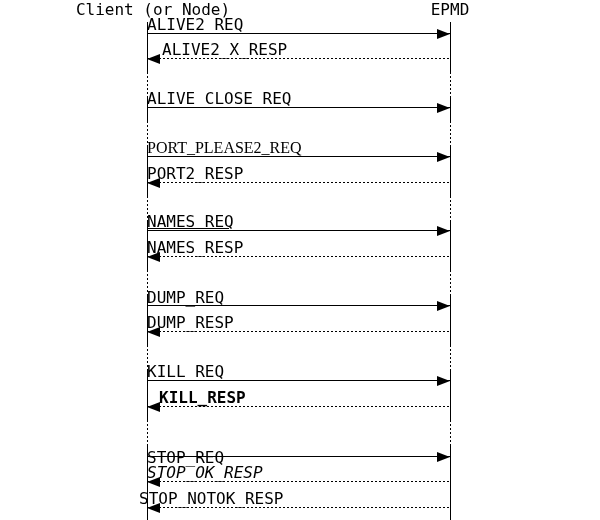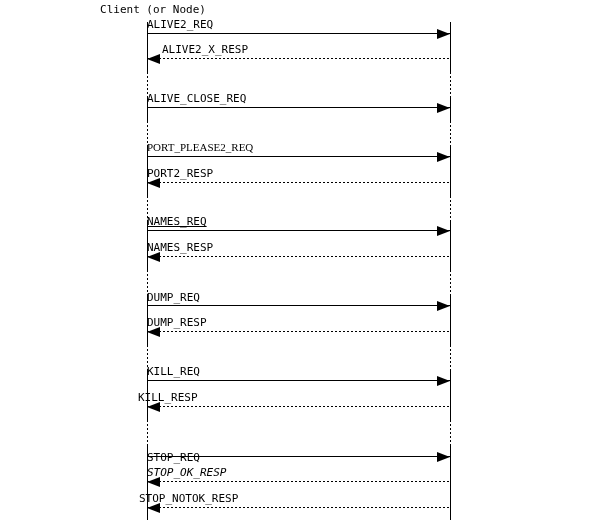--- a/index.html
+++ b/index.html
@@ -7,21 +7,21 @@
     padding: 0;
     background: #ffffff;
   }
   .stage {
     position: relative;
     width: 600px;
     height: 520px;
     background: #ffffff;
     overflow: hidden;
     font-family: "DejaVu Sans Mono", "Liberation Mono", monospace;
-    font-size: 11px;
+    font-size: 16px;
     color: #000000;
   }
   .actor-label {
     position: absolute;
     top: 3px;
     width: 300px;
     height: 13px;
     line-height: 13px;
     text-align: center;
     white-space: pre;
@@ -62,20 +62,21 @@
     height: 13px;
     line-height: 13px;
     white-space: pre;
   }
 </style>
 </head>
 <body>
 
 <div class="stage" id="stage" style="background: rgb(255, 255, 255); color: rgb(0, 0, 0);">
   <div class="actor-label" style="left: 3px;">Client (or Node)</div>
+  <div class="actor-label" style="left: 300px;">EPMD</div>
   <div id="lifelines">
       <div class="lifeline-seg solid" style="left: 147px; top: 22px; height: 50px;"></div>
       <div class="lifeline-seg dotted" style="left: 147px; top: 72px; height: 25px;"></div>
       <div class="lifeline-seg solid" style="left: 147px; top: 97px; height: 24px;"></div>
       <div class="lifeline-seg dotted" style="left: 147px; top: 121px; height: 25px;"></div>
       <div class="lifeline-seg solid" style="left: 147px; top: 146px; height: 50px;"></div>
       <div class="lifeline-seg dotted" style="left: 147px; top: 196px; height: 24px;"></div>
       <div class="lifeline-seg solid" style="left: 147px; top: 220px; height: 50px;"></div>
       <div class="lifeline-seg dotted" style="left: 147px; top: 270px; height: 25px;"></div>
       <div class="lifeline-seg solid" style="left: 147px; top: 295px; height: 50px;"></div>
@@ -144,21 +145,21 @@
         <div class="msg-label" style="left: 147px; width: 303px; top: 316px;">DUMP_RESP</div>
       </div>
       <div>
         <div class="msg-line solid" style="left: 147px; width: 303px; top: 380px;"></div>
         <div class="arrowhead right" style="top: 376px; left: 437px;"></div>
         <div class="msg-label" style="left: 147px; width: 303px; top: 365px;">KILL_REQ</div>
       </div>
       <div>
         <div class="msg-line dotted" style="left: 147px; width: 303px; top: 406px;"></div>
         <div class="arrowhead left" style="top: 402px; left: 147px;"></div>
-        <div class="msg-label" style="left: 138px; width: 303px; top: 391px;">KILL_RESP</div>
+        <div class="msg-label" style="left: 159px; width: 303px; top: 391px; font-weight: bold;">KILL_RESP</div>
       </div>
       <div>
         <div class="msg-line solid" style="left: 147px; width: 303px; top: 456px;"></div>
         <div class="arrowhead right" style="top: 452px; left: 437px;"></div>
         <div class="msg-label" style="left: 147px; width: 303px; top: 451px;">STOP_REQ</div>
       </div>
       <div>
         <div class="msg-line dotted" style="left: 147px; width: 303px; top: 481px;"></div>
         <div class="arrowhead left" style="top: 477px; left: 147px;"></div>
         <div class="msg-label" style="left: 147px; width: 303px; top: 466px; font-style: italic;">STOP_OK_RESP</div>

